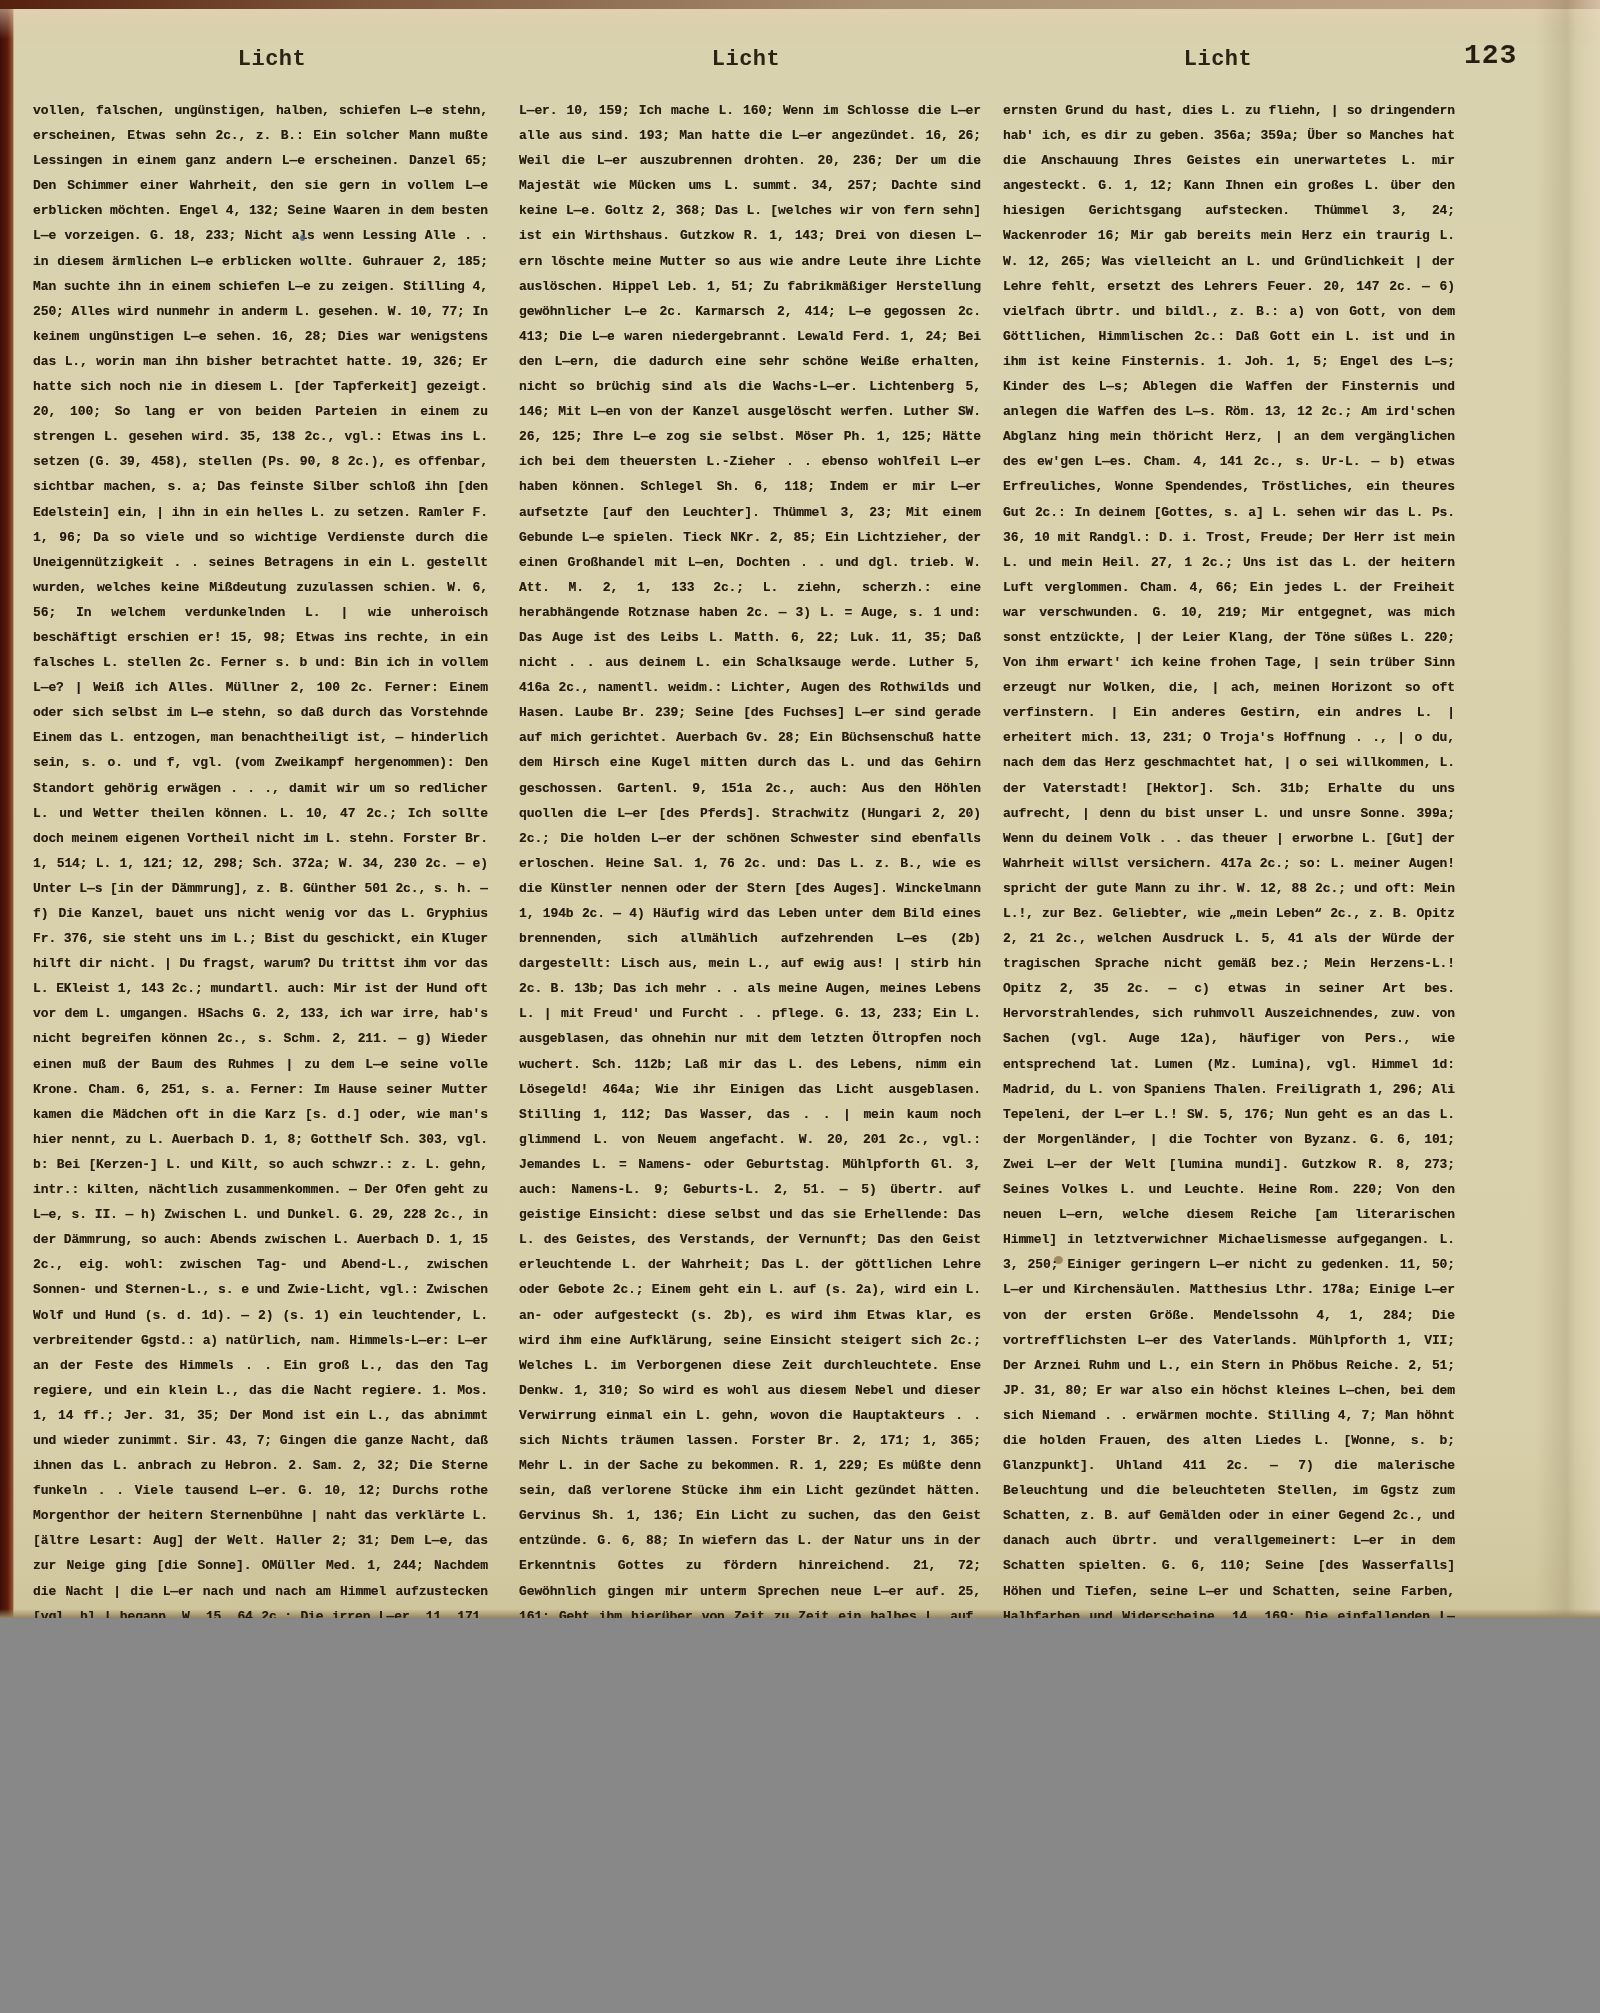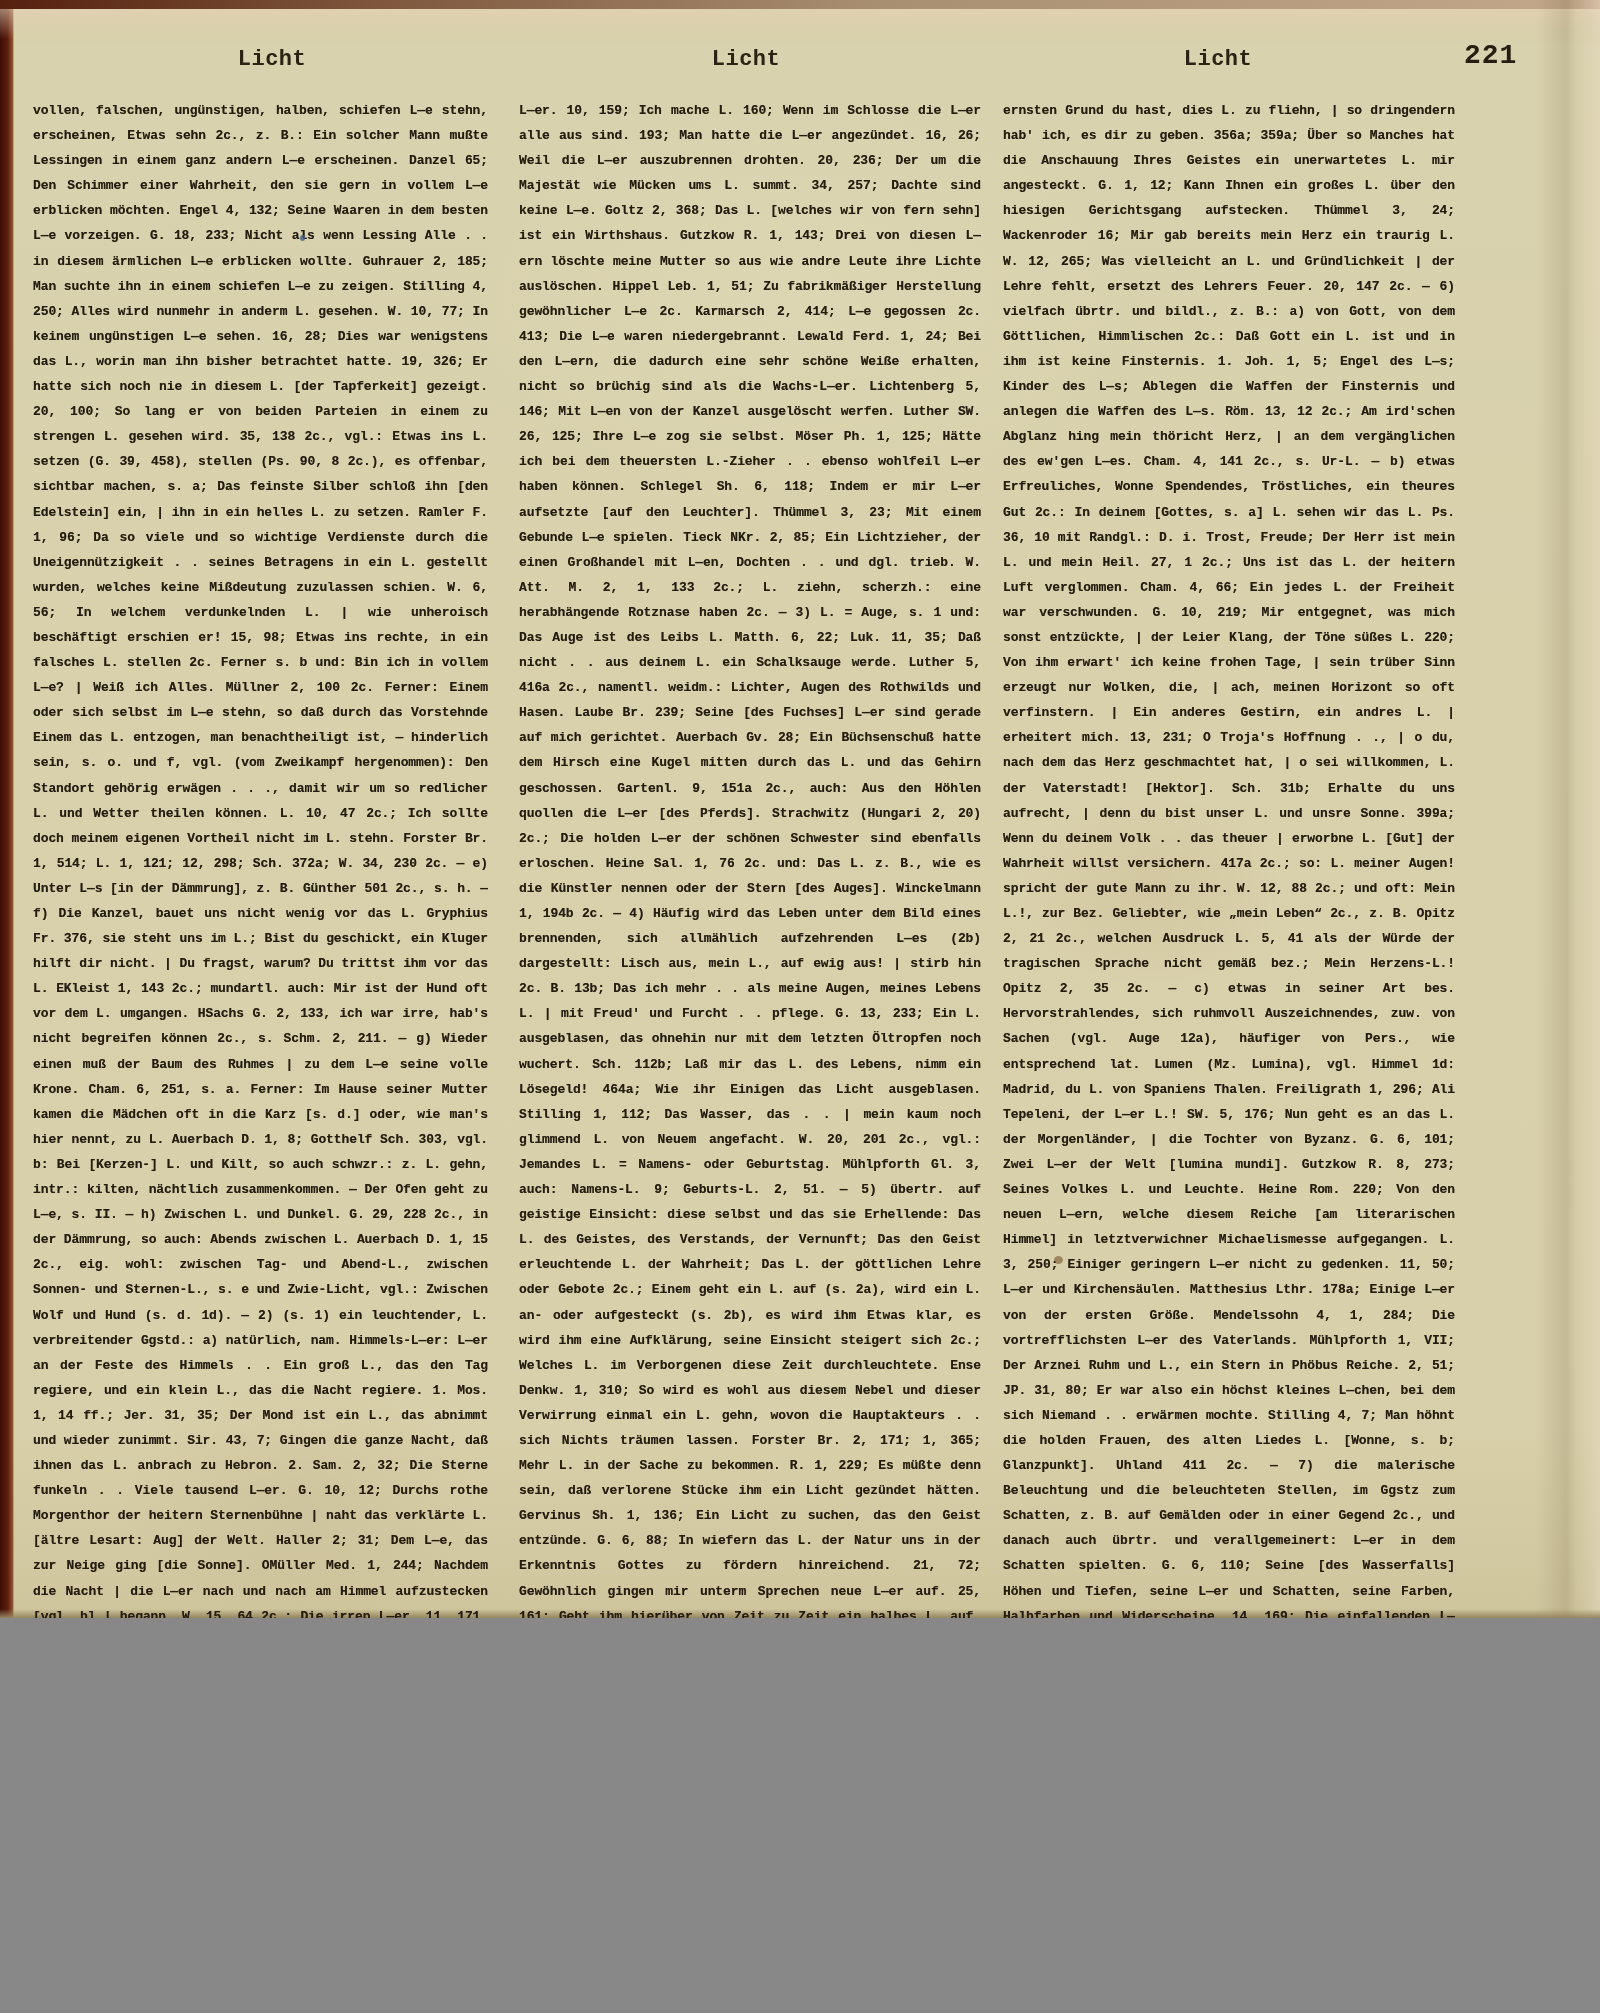--- a/index.html
+++ b/index.html
@@ -59,21 +59,21 @@
 
   <div class="edge-left"></div>
   <div class="edge-top"></div>
   <div class="edge-top-fade"></div>
   <div class="edge-right"></div>
   <div class="edge-bottom"></div>
 
   <span class="rh" style="left:272px;">Licht</span>
   <span class="rh" style="left:746px;">Licht</span>
   <span class="rh" style="left:1218px;">Licht</span>
-  <span class="pageno">221</span>
+  <span class="pageno">123</span>
 
   <div class="col col1">vollen, falschen, ungünstigen, halben, schiefen L—e stehn, erscheinen, Etwas sehn 2c., z. B.: Ein solcher Mann mußte Lessingen in einem ganz andern L—e erscheinen. Danzel 65; Den Schimmer einer Wahrheit, den sie gern in vollem L—e erblicken möchten. Engel 4, 132; Seine Waaren in dem besten L—e vorzeigen. G. 18, 233; Nicht als wenn Lessing Alle . . in diesem ärmlichen L—e erblicken wollte. Guhrauer 2, 185; Man suchte ihn in einem schiefen L—e zu zeigen. Stilling 4, 250; Alles wird nunmehr in anderm L. gesehen. W. 10, 77; In keinem ungünstigen L—e sehen. 16, 28; Dies war wenigstens das L., worin man ihn bisher betrachtet hatte. 19, 326; Er hatte sich noch nie in diesem L. [der Tapferkeit] gezeigt. 20, 100; So lang er von beiden Parteien in einem zu strengen L. gesehen wird. 35, 138 2c., vgl.: Etwas ins L. setzen (G. 39, 458), stellen (Ps. 90, 8 2c.), es offenbar, sichtbar machen, s. a; Das feinste Silber schloß ihn [den Edelstein] ein, | ihn in ein helles L. zu setzen. Ramler F. 1, 96; Da so viele und so wichtige Verdienste durch die Uneigennützigkeit . . seines Betragens in ein L. gestellt wurden, welches keine Mißdeutung zuzulassen schien. W. 6, 56; In welchem verdunkelnden L. | wie unheroisch beschäftigt erschien er! 15, 98; Etwas ins rechte, in ein falsches L. stellen 2c. Ferner s. b und: Bin ich in vollem L—e? | Weiß ich Alles. Müllner 2, 100 2c. Ferner: Einem oder sich selbst im L—e stehn, so daß durch das Vorstehnde Einem das L. entzogen, man benachtheiligt ist, — hinderlich sein, s. o. und f, vgl. (vom Zweikampf hergenommen): Den Standort gehörig erwägen . . ., damit wir um so redlicher L. und Wetter theilen können. L. 10, 47 2c.; Ich sollte doch meinem eigenen Vortheil nicht im L. stehn. Forster Br. 1, 514; L. 1, 121; 12, 298; Sch. 372a; W. 34, 230 2c. — e) Unter L—s [in der Dämmrung], z. B. Günther 501 2c., s. h. — f) Die Kanzel, bauet uns nicht wenig vor das L. Gryphius Fr. 376, sie steht uns im L.; Bist du geschickt, ein Kluger hilft dir nicht. | Du fragst, warum? Du trittst ihm vor das L. EKleist 1, 143 2c.; mundartl. auch: Mir ist der Hund oft vor dem L. umgangen. HSachs G. 2, 133, ich war irre, hab's nicht begreifen können 2c., s. Schm. 2, 211. — g) Wieder einen muß der Baum des Ruhmes | zu dem L—e seine volle Krone. Cham. 6, 251, s. a. Ferner: Im Hause seiner Mutter kamen die Mädchen oft in die Karz [s. d.] oder, wie man's hier nennt, zu L. Auerbach D. 1, 8; Gotthelf Sch. 303, vgl. b: Bei [Kerzen-] L. und Kilt, so auch schwzr.: z. L. gehn, intr.: kilten, nächtlich zusammenkommen. — Der Ofen geht zu L—e, s. II. — h) Zwischen L. und Dunkel. G. 29, 228 2c., in der Dämmrung, so auch: Abends zwischen L. Auerbach D. 1, 15 2c., eig. wohl: zwischen Tag- und Abend-L., zwischen Sonnen- und Sternen-L., s. e und Zwie-Licht, vgl.: Zwischen Wolf und Hund (s. d. 1d). — 2) (s. 1) ein leuchtender, L. verbreitender Ggstd.: a) natürlich, nam. Himmels-L—er: L—er an der Feste des Himmels . . Ein groß L., das den Tag regiere, und ein klein L., das die Nacht regiere. 1. Mos. 1, 14 ff.; Jer. 31, 35; Der Mond ist ein L., das abnimmt und wieder zunimmt. Sir. 43, 7; Gingen die ganze Nacht, daß ihnen das L. anbrach zu Hebron. 2. Sam. 2, 32; Die Sterne funkeln . . Viele tausend L—er. G. 10, 12; Durchs rothe Morgenthor der heitern Sternenbühne | naht das verklärte L. [ältre Lesart: Aug] der Welt. Haller 2; 31; Dem L—e, das zur Neige ging [die Sonne]. OMüller Med. 1, 244; Nachdem die Nacht | die L—er nach und nach am Himmel aufzustecken [vgl. b] | begann. W. 15, 64 2c.; Die irren L—er. 11, 171, s. Irr-L. und so überh. die Zsstzg. Nam. in Bezug auf die Phasen des Monds: Das neue oder Neu-L.; Das volle oder Voll-L.; Im zunehmenden L.; Bei gutem L. [oder Wadel] Holz fällen; Es ist heute junges L. Heine Börn. 115 2c. — b) künstlich bereitetes L., sei es nun ein brennendes und leuchtendes (frz. lumière) oder auch insofern es zum Brennen und Leuchten best. ist (frz. chandelle), nam. von Kerzen: Das L. anzünden, anstecken, anmachen (allumer la chandelle); Das L. auslöschen, verlöschen, ausmachen (éteindre la lumière) 2c.; Pakt wegen Lieferung von L—en. Brachvogel FB. 1, 150; Aus dem Unschlitt macht man L—er. Brockes 9, 261; Daß hinter meinen Fenstern L—er brannten. Cham. 4, 211; Das hieße ja wohl dem Tage ein L. anzünden. Engel 12, 371; Die L—er putzen. G. 2, 127; 17, 206; Er lief mit doppelten L—ern. 5, 151; Ich habe L. brennen und dabei stehen die andern</div>
   <div class="col col2">L—er. 10, 159; Ich mache L. 160; Wenn im Schlosse die L—er alle aus sind. 193; Man hatte die L—er angezündet. 16, 26; Weil die L—er auszubrennen drohten. 20, 236; Der um die Majestät wie Mücken ums L. summt. 34, 257; Dachte sind keine L—e. Goltz 2, 368; Das L. [welches wir von fern sehn] ist ein Wirthshaus. Gutzkow R. 1, 143; Drei von diesen L—ern löschte meine Mutter so aus wie andre Leute ihre Lichte auslöschen. Hippel Leb. 1, 51; Zu fabrikmäßiger Herstellung gewöhnlicher L—e 2c. Karmarsch 2, 414; L—e gegossen 2c. 413; Die L—e waren niedergebrannt. Lewald Ferd. 1, 24; Bei den L—ern, die dadurch eine sehr schöne Weiße erhalten, nicht so brüchig sind als die Wachs-L—er. Lichtenberg 5, 146; Mit L—en von der Kanzel ausgelöscht werfen. Luther SW. 26, 125; Ihre L—e zog sie selbst. Möser Ph. 1, 125; Hätte ich bei dem theuersten L.-Zieher . . ebenso wohlfeil L—er haben können. Schlegel Sh. 6, 118; Indem er mir L—er aufsetzte [auf den Leuchter]. Thümmel 3, 23; Mit einem Gebunde L—e spielen. Tieck NKr. 2, 85; Ein Lichtzieher, der einen Großhandel mit L—en, Dochten . . und dgl. trieb. W. Att. M. 2, 1, 133 2c.; L. ziehn, scherzh.: eine herabhängende Rotznase haben 2c. — 3) L. = Auge, s. 1 und: Das Auge ist des Leibs L. Matth. 6, 22; Luk. 11, 35; Daß nicht . . aus deinem L. ein Schalksauge werde. Luther 5, 416a 2c., namentl. weidm.: Lichter, Augen des Rothwilds und Hasen. Laube Br. 239; Seine [des Fuchses] L—er sind gerade auf mich gerichtet. Auerbach Gv. 28; Ein Büchsenschuß hatte dem Hirsch eine Kugel mitten durch das L. und das Gehirn geschossen. Gartenl. 9, 151a 2c., auch: Aus den Höhlen quollen die L—er [des Pferds]. Strachwitz (Hungari 2, 20) 2c.; Die holden L—er der schönen Schwester sind ebenfalls erloschen. Heine Sal. 1, 76 2c. und: Das L. z. B., wie es die Künstler nennen oder der Stern [des Auges]. Winckelmann 1, 194b 2c. — 4) Häufig wird das Leben unter dem Bild eines brennenden, sich allmählich aufzehrenden L—es (2b) dargestellt: Lisch aus, mein L., auf ewig aus! | stirb hin 2c. B. 13b; Das ich mehr . . als meine Augen, meines Lebens L. | mit Freud' und Furcht . . pflege. G. 13, 233; Ein L. ausgeblasen, das ohnehin nur mit dem letzten Öltropfen noch wuchert. Sch. 112b; Laß mir das L. des Lebens, nimm ein Lösegeld! 464a; Wie ihr Einigen das Licht ausgeblasen. Stilling 1, 112; Das Wasser, das . . | mein kaum noch glimmend L. von Neuem angefacht. W. 20, 201 2c., vgl.: Jemandes L. = Namens- oder Geburtstag. Mühlpforth Gl. 3, auch: Namens-L. 9; Geburts-L. 2, 51. — 5) übertr. auf geistige Einsicht: diese selbst und das sie Erhellende: Das L. des Geistes, des Verstands, der Vernunft; Das den Geist erleuchtende L. der Wahrheit; Das L. der göttlichen Lehre oder Gebote 2c.; Einem geht ein L. auf (s. 2a), wird ein L. an- oder aufgesteckt (s. 2b), es wird ihm Etwas klar, es wird ihm eine Aufklärung, seine Einsicht steigert sich 2c.; Welches L. im Verborgenen diese Zeit durchleuchtete. Ense Denkw. 1, 310; So wird es wohl aus diesem Nebel und dieser Verwirrung einmal ein L. gehn, wovon die Hauptakteurs . . sich Nichts träumen lassen. Forster Br. 2, 171; 1, 365; Mehr L. in der Sache zu bekommen. R. 1, 229; Es müßte denn sein, daß verlorene Stücke ihm ein Licht gezündet hätten. Gervinus Sh. 1, 136; Ein Licht zu suchen, das den Geist entzünde. G. 6, 88; In wiefern das L. der Natur uns in der Erkenntnis Gottes zu fördern hinreichend. 21, 72; Gewöhnlich gingen mir unterm Sprechen neue L—er auf. 25, 161; Geht ihm hierüber von Zeit zu Zeit ein halbes L. auf. 27, 7; Nun verläßt uns L. und Leuchte. 33, 29; Das neue L. mag für gewisse Augen zu stark sein. 186; Ein bös L. ging Uli auf. Gotthelf U. 2, 298; Auf einmal dämmerte mir ein L. auf. Hackländer Hbl. 2, 249; Die schönsten Bilder sind weiter Nichts als ein geistig L. in die Seele. Heinse A. 1, 298; Träume sind mit denen Schatten | sich mit L. und Wahrheit gatten. H. 15, 5; Diese L—er des innern Menschen sind Halbträume des Instinkts. Immermann M. 1, 326; Man bekömmt hierinnen eher kein kläreres L. als 2c. L. 3, 254; 12, 364; Auf daß man Gotts Gebot auch einmal scheinen und leuchten ließ, denn mit den Lichten vieler Gebot hat er ihm die Augen ausgeleuchtet. Luther 1, 166a; Obwohl das L. neuerer Zeiten seine Hauptnahrung von der Lampe des Alterthums nahm. JvMüller 24, 272; Zündete ihr ein L. an, setzte ihr aus einander, daß 2c. Prutz Mus. 3, 67; Wer kann ein L. mir zünden? Rückert Mak. 1, 70; Ich kann in solchen Sachen | nur dem eignen L., | nicht fremdem folgen. Sch. 355b; So</div>
   <div class="col col3">ernsten Grund du hast, dies L. zu fliehn, | so dringendern hab' ich, es dir zu geben. 356a; 359a; Über so Manches hat die Anschauung Ihres Geistes ein unerwartetes L. mir angesteckt. G. 1, 12; Kann Ihnen ein großes L. über den hiesigen Gerichtsgang aufstecken. Thümmel 3, 24; Wackenroder 16; Mir gab bereits mein Herz ein traurig L. W. 12, 265; Was vielleicht an L. und Gründlichkeit | der Lehre fehlt, ersetzt des Lehrers Feuer. 20, 147 2c. — 6) vielfach übrtr. und bildl., z. B.: a) von Gott, von dem Göttlichen, Himmlischen 2c.: Daß Gott ein L. ist und in ihm ist keine Finsternis. 1. Joh. 1, 5; Engel des L—s; Kinder des L—s; Ablegen die Waffen der Finsternis und anlegen die Waffen des L—s. Röm. 13, 12 2c.; Am ird'schen Abglanz hing mein thöricht Herz, | an dem vergänglichen des ew'gen L—es. Cham. 4, 141 2c., s. Ur-L. — b) etwas Erfreuliches, Wonne Spendendes, Tröstliches, ein theures Gut 2c.: In deinem [Gottes, s. a] L. sehen wir das L. Ps. 36, 10 mit Randgl.: D. i. Trost, Freude; Der Herr ist mein L. und mein Heil. 27, 1 2c.; Uns ist das L. der heitern Luft verglommen. Cham. 4, 66; Ein jedes L. der Freiheit war verschwunden. G. 10, 219; Mir entgegnet, was mich sonst entzückte, | der Leier Klang, der Töne süßes L. 220; Von ihm erwart' ich keine frohen Tage, | sein trüber Sinn erzeugt nur Wolken, die, | ach, meinen Horizont so oft verfinstern. | Ein anderes Gestirn, ein andres L. | erheitert mich. 13, 231; O Troja's Hoffnung . ., | o du, nach dem das Herz geschmachtet hat, | o sei willkommen, L. der Vaterstadt! [Hektor]. Sch. 31b; Erhalte du uns aufrecht, | denn du bist unser L. und unsre Sonne. 399a; Wenn du deinem Volk . . das theuer | erworbne L. [Gut] der Wahrheit willst versichern. 417a 2c.; so: L. meiner Augen! spricht der gute Mann zu ihr. W. 12, 88 2c.; und oft: Mein L.!, zur Bez. Geliebter, wie „mein Leben“ 2c., z. B. Opitz 2, 21 2c., welchen Ausdruck L. 5, 41 als der Würde der tragischen Sprache nicht gemäß bez.; Mein Herzens-L.! Opitz 2, 35 2c. — c) etwas in seiner Art bes. Hervorstrahlendes, sich ruhmvoll Auszeichnendes, zuw. von Sachen (vgl. Auge 12a), häufiger von Pers., wie entsprechend lat. Lumen (Mz. Lumina), vgl. Himmel 1d: Madrid, du L. von Spaniens Thalen. Freiligrath 1, 296; Ali Tepeleni, der L—er L.! SW. 5, 176; Nun geht es an das L. der Morgenländer, | die Tochter von Byzanz. G. 6, 101; Zwei L—er der Welt [lumina mundi]. Gutzkow R. 8, 273; Seines Volkes L. und Leuchte. Heine Rom. 220; Von den neuen L—ern, welche diesem Reiche [am literarischen Himmel] in letztverwichner Michaelismesse aufgegangen. L. 3, 250; Einiger geringern L—er nicht zu gedenken. 11, 50; L—er und Kirchensäulen. Matthesius Lthr. 178a; Einige L—er von der ersten Größe. Mendelssohn 4, 1, 284; Die vortrefflichsten L—er des Vaterlands. Mühlpforth 1, VII; Der Arznei Ruhm und L., ein Stern in Phöbus Reiche. 2, 51; JP. 31, 80; Er war also ein höchst kleines L—chen, bei dem sich Niemand . . erwärmen mochte. Stilling 4, 7; Man höhnt die holden Frauen, des alten Liedes L. [Wonne, s. b; Glanzpunkt]. Uhland 411 2c. — 7) die malerische Beleuchtung und die beleuchteten Stellen, im Ggstz zum Schatten, z. B. auf Gemälden oder in einer Gegend 2c., und danach auch übrtr. und verallgemeinert: L—er in dem Schatten spielten. G. 6, 110; Seine [des Wasserfalls] Höhen und Tiefen, seine L—er und Schatten, seine Farben, Halbfarben und Widerscheine. 14, 169; Die einfallenden L—er. 16, 115; 20, 28; Der Sonnenschein hob die Lokalfarben blendend hervor und die Schattenseiten waren so licht, daß sie verhältnismäßig wieder zu L—ern hätten dienen können. 23, 99; 31, 21; Indem man mehr Linien aufsetzt, wo man die Schatten verstärken will. . . Für die L—er bleibt das Papier ganz weiß. 29, 198; Welche zauberhaften L—er. Gutzkow R. 1, 268; Es sind nicht die Grundsätze, die uns mißfielen, sondern die wunderlichen L—er, die Sie darauf gesetzt hatten. GsW. 3, 191; Die Sonne wirft grüne zitternde L—er. Höfer V. 140; Fahle L—er und tückische Wolkenschatten. Immermann M. 3, 389; Rafael hat in einem von seinen Gemälden . . ein dreifaches L. angebracht. . . Alle diese drei Lichte haben jedes seine ihm eigenthümlich zukommenden Scheine und Widerscheine. L. 11, 133; Daß er den Gegenständen eine andere Beleuchtung giebt, die Schatten des Originals heraus- und die L—er zurücktreibt. 6, 408; Ich habe [in dem Drama], um mit den Malern zu reden, die letzten L—erchen aufgesetzt, d. i. die eigentlichen Vorberei-</div>
 
   <span class="sig">16*</span>
 
   <span class="speck speck-blue"></span>
   <span class="speck speck-brown1"></span>
   <span class="speck speck-brown2"></span>

